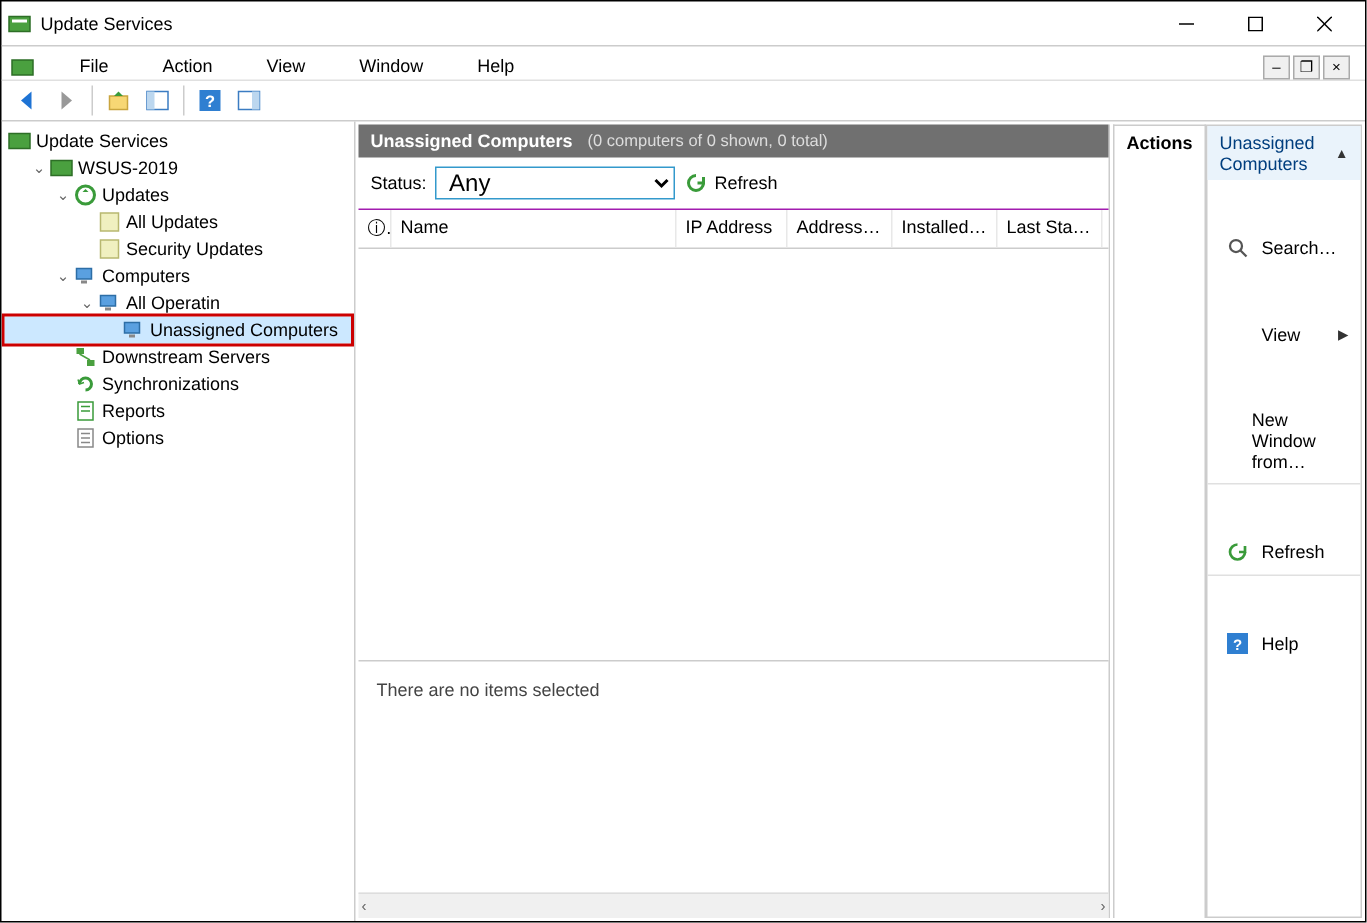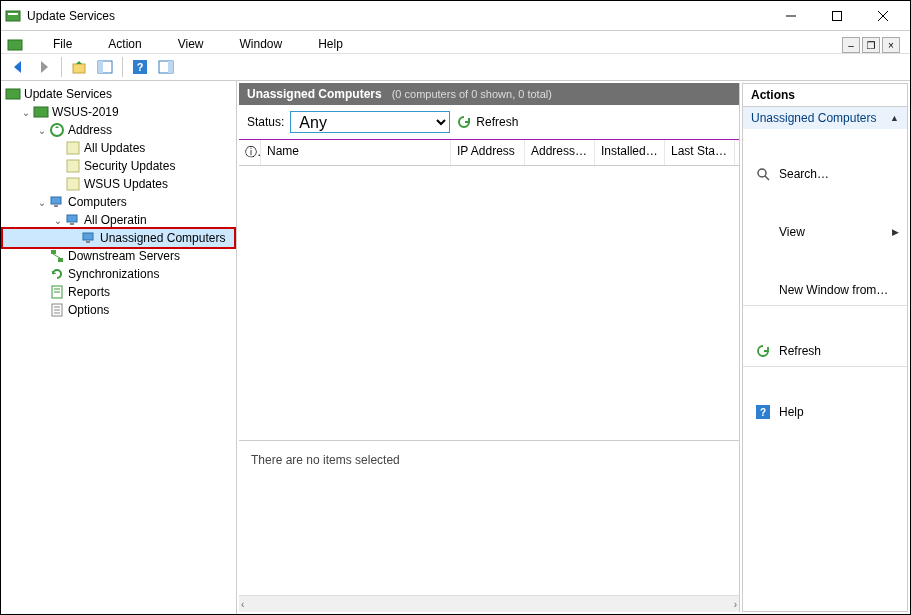--- a/index.html
+++ b/index.html
@@ -33,21 +33,21 @@
 .panel-header { background: #707070; color: #fff; padding: 4px 8px; font-size: 12px; display: flex; align-items: center; gap: 10px; }
 .panel-header .sub { color: #ddd; font-weight: normal; font-size: 11px; }
 .filter-row { padding: 6px 8px; display: flex; align-items: center; gap: 6px; border-bottom: 1px solid #a21caf; }
 .filter-row select { width: 160px; height: 22px; border: 1px solid #3399cc; font-size: 16px; padding: 0 4px; background: #fff; }
 .refresh-link { display: flex; align-items: center; gap: 4px; color: #000; }
 .grid-header { display: flex; border-bottom: 1px solid #ccc; background: #fff; }
 .grid-header .col { padding: 4px 6px; border-right: 1px solid #e8e8e8; font-size: 12px; overflow: hidden; white-space: nowrap; text-overflow: ellipsis; }
 .grid-body { flex: 1; background: #fff; }
 .detail-pane { height: 155px; border-top: 1px solid #ccc; padding: 12px; color: #444; }
 .hscroll { height: 17px; background: #f0f0f0; border-top: 1px solid #ddd; display: flex; align-items: center; justify-content: space-between; padding: 0 2px; font-size: 10px; color: #666; }
-.actions { width: 166px; margin: 2px 2px 2px 0; display: flex; flex-direction: column; }
+.actions { width: 166px; margin: 2px 2px 2px 0; display: flex; flex-direction: row; }
 .actions-title { background: #fff; border: 1px solid #ccc; border-bottom: none; padding: 4px 8px; font-weight: bold; }
 .actions-body { border: 1px solid #ccc; flex: 1; }
 .actions-group-hdr { background: #eaf3fb; padding: 4px 8px; display: flex; justify-content: space-between; align-items: center; color: #003e7e; }
 .action-item { padding: 5px 8px 5px 12px; display: flex; align-items: center; gap: 8px; margin-top: 32px; }
 .action-item .aicon { width: 16px; height: 16px; display: flex; align-items: center; justify-content: center; }
 .chev { font-size: 9px; color: #333; }
 svg { display: block; }
 </style>
 </head>
 <body>
@@ -158,48 +158,39 @@
       <span>WSUS-2019</span>
     </div>
     <div class="tree-node indent-2">
       <span class="exp">⌄</span>
       <span class="ticon">
           <svg width="16" height="16">
             <circle cx="8" cy="8" r="6" fill="none" stroke="#3a9b3a" stroke-width="2"></circle>
             <path d="M8 4 L10 6 L6 6 Z" fill="#3a9b3a"></path>
           </svg>
         </span>
-      <span>Address</span>
+      <span>Updates</span>
     </div>
     <div class="tree-node indent-3">
       <span class="exp"></span>
       <span class="ticon">
           <svg width="16" height="16">
             <rect x="2" y="2" width="12" height="12" fill="#f0f0c0" stroke="#b8b870"></rect>
           </svg>
         </span>
       <span>All Updates</span>
     </div>
     <div class="tree-node indent-3">
       <span class="exp"></span>
       <span class="ticon">
           <svg width="16" height="16">
             <rect x="2" y="2" width="12" height="12" fill="#f0f0c0" stroke="#b8b870"></rect>
           </svg>
         </span>
       <span>Security Updates</span>
-    </div>
-    <div class="tree-node indent-3">
-      <span class="exp"></span>
-      <span class="ticon">
-          <svg width="16" height="16">
-            <rect x="2" y="2" width="12" height="12" fill="#f0f0c0" stroke="#b8b870"></rect>
-          </svg>
-        </span>
-      <span>WSUS Updates</span>
     </div>
     <div class="tree-node indent-2">
       <span class="exp">⌄</span>
       <span class="ticon">
           <svg width="16" height="16">
             <rect x="2" y="3" width="10" height="7" fill="#5aa0e0" stroke="#2d6ea6"></rect>
             <rect x="5" y="11" width="4" height="2" fill="#888"></rect>
           </svg>
         </span>
       <span>Computers</span>

